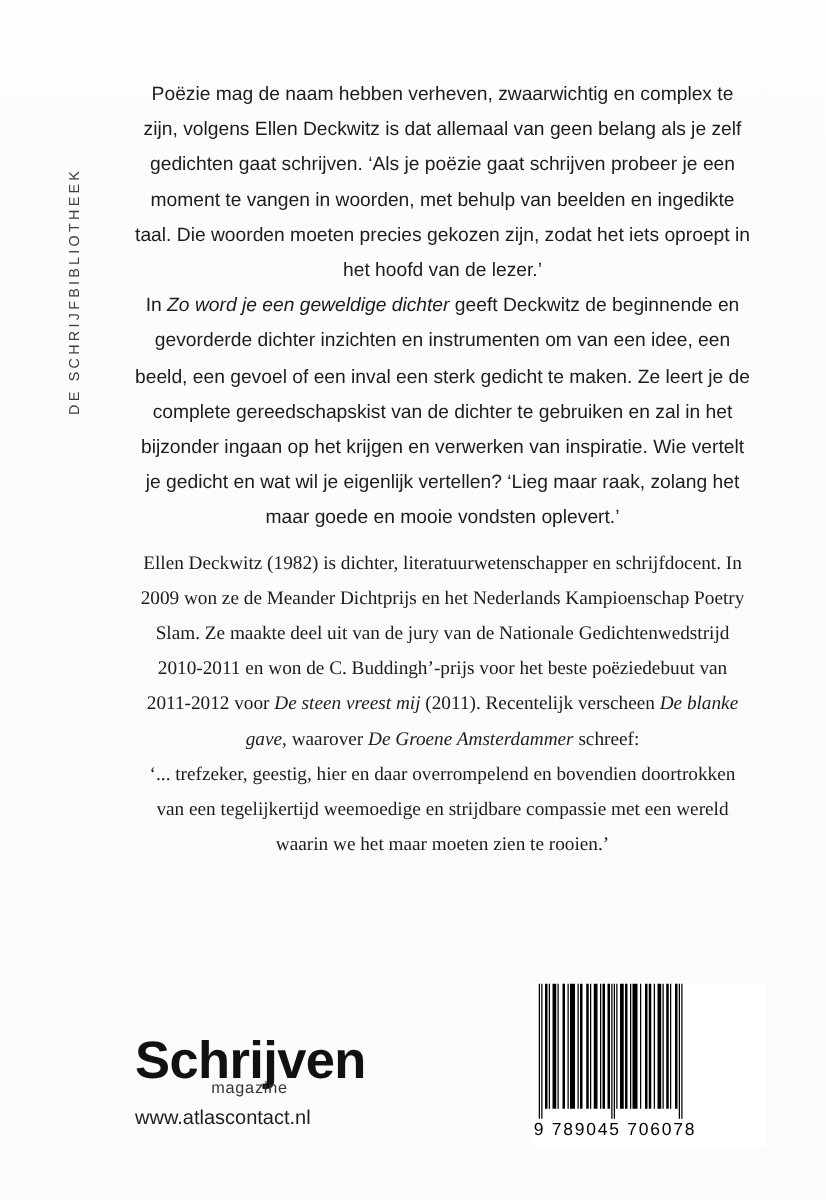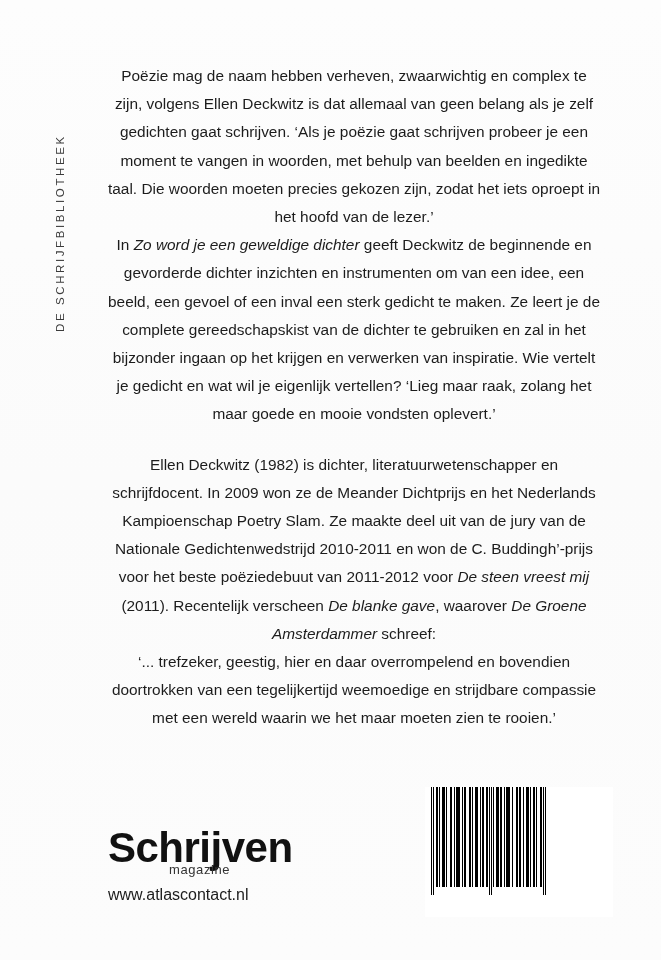--- a/index.html
+++ b/index.html
@@ -57,21 +57,22 @@
   .para {
     font-size: 15.4px;
     line-height: 28.2px;
     color: #1c1c1c;
     margin: 0 0 0 0;
     text-align: center;
     font-family: "Liberation Sans", sans-serif;
   }
 
   .para + .para {
-    margin-top: 22px;
+    margin-top: 8px;
+    font-family: Liberation Serif, serif;
   }
 
   .para .it {
     font-style: italic;
   }
 
   
   .bottom {
     position: absolute;
     left: 0;
@@ -249,16 +250,17 @@
           <div class="bar w2"></div>
         <div class="gap1"></div>
           <div class="bar w1"></div>
           <div class="gap3"></div>
           <div class="bar w2"></div>
         <div class="gap1"></div>
         <div class="bar tall w1"></div>
           <div class="gap1"></div>
           <div class="bar tall w1"></div>
       </div>
+      <div class="barcode-number">9 789045 706078</div>
     </div>
 
   </div>
 </div>
 
 </body></html>

